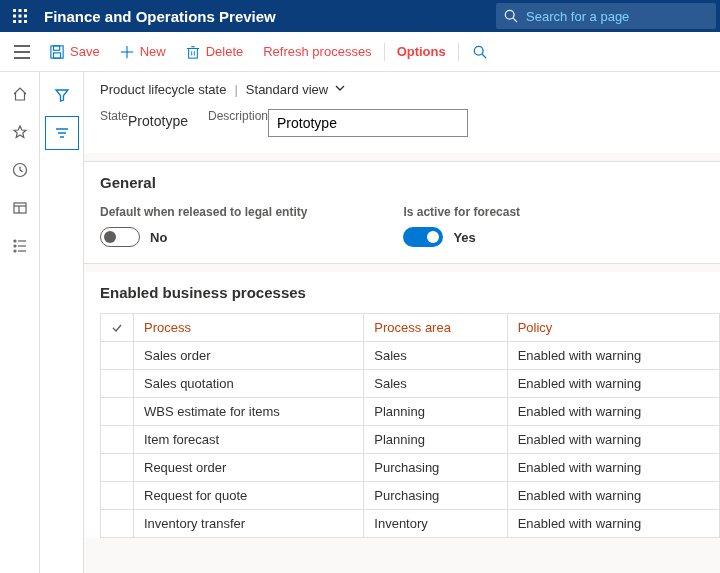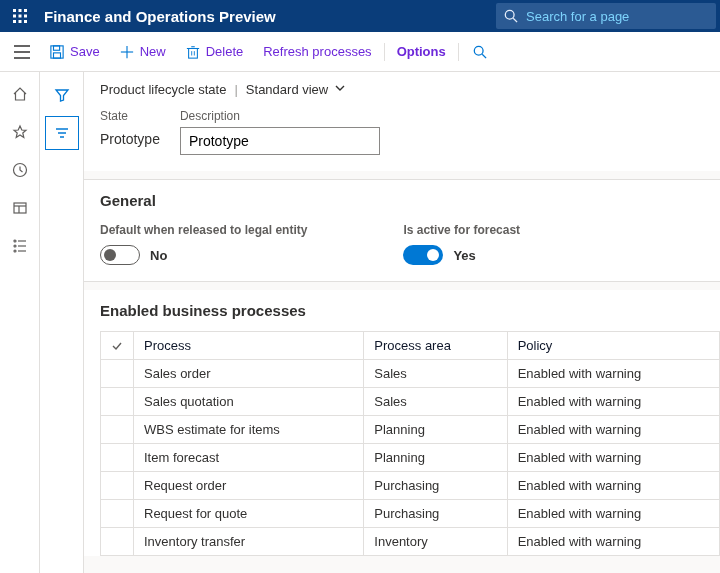--- a/index.html
+++ b/index.html
@@ -12,21 +12,21 @@
 .app-title { font-size: 15px; font-weight: 600; padding-left: 4px; flex: 0 0 auto; }
 .header-spacer { flex: 1; }
 .search-box { display: flex; align-items: center; background: #2b5a93; height: 26px; width: 220px; margin-right: 4px; border-radius: 2px; padding: 0 8px; color: #e6eefb; font-size: 13px; }
 .search-box svg { fill: #e6eefb; margin-right: 8px; flex-shrink: 0; }
 .search-placeholder { color: #7dd3fc; }
 
 
 .action-bar { display: flex; align-items: center; height: 40px; border-bottom: 1px solid #e1dfdd; padding-left: 4px; }
 .hamburger { width: 36px; display: flex; align-items: center; justify-content: center; cursor: pointer; }
 .hamburger svg { stroke: #323130; }
-.action { display: flex; align-items: center; padding: 0 10px; height: 100%; cursor: pointer; color: #6d28d9; font-size: 13px; }
+.action { display: flex; align-items: center; padding: 0 10px; height: 100%; cursor: pointer; color: #ef4444; font-size: 13px; }
 .action svg { margin-right: 6px; }
 .action.options { font-weight: 600; }
 .action.search-icon-only { padding: 0 12px; }
 .action-divider { width: 1px; height: 18px; background: #e1dfdd; margin: 0 2px; }
 
 
 .main { display: flex; height: calc(573px - 32px - 40px); }
 
 .nav-rail { width: 40px; border-right: 1px solid #e1dfdd; display: flex; flex-direction: column; align-items: center; padding-top: 6px; gap: 6px; }
 .nav-item { width: 32px; height: 32px; display: flex; align-items: center; justify-content: center; cursor: pointer; }
@@ -36,21 +36,21 @@
 .filter-item.active { border: 1px solid #0078d4; }
 
 .content { flex: 1; overflow: auto; background: #faf9f8; }
 
 .breadcrumb { display: flex; align-items: center; padding: 10px 16px 12px; background: #fff; font-size: 13px; }
 .breadcrumb .sep { margin: 0 8px; color: #a19f9d; }
 .breadcrumb .view { display: inline-flex; align-items: flex-start; cursor: pointer; }
 .breadcrumb .chev { margin-left: 6px; }
 
 .form-row { display: flex; gap: 20px; padding: 0 16px 16px; background: #fff; }
-.field { display: flex; flex-direction: column; }
+.field { display: flex; flex-direction: row; }
 .field-label { font-size: 12px; color: #605e5c; margin-bottom: 4px; }
 .field-value { font-size: 14px; color: #323130; padding: 4px 0; }
 .field input.field-input { font-size: 14px; padding: 5px 8px; border: 1px solid #8a8886; width: 200px; font-family: inherit; }
 
 .card { background: #fff; margin: 8px 0 0 0; border: 1px solid #e1dfdd; border-left: none; border-right: none; padding: 12px 16px 16px; }
 .card h2 { font-size: 15px; font-weight: 600; margin-bottom: 14px; }
 
 .gen-row { display: flex; gap: 96px; font-weight: bold; }
 .gen-item .gen-label { font-size: 12px; color: #605e5c; margin-bottom: 8px; }
 .gen-control { display: flex; align-items: center; gap: 10px; }
@@ -58,21 +58,21 @@
 .toggle.off { border: 1px solid #605e5c; }
 .toggle.off .knob { width: 12px; height: 12px; border-radius: 50%; background: #605e5c; position: absolute; top: 3px; left: 3px; }
 .toggle.on { background: #0078d4; }
 .toggle.on .knob { width: 12px; height: 12px; border-radius: 50%; background: #fff; position: absolute; top: 4px; right: 4px; }
 .gen-val { font-size: 13px; }
 
 .table-wrap { background: #fff; margin-top: 8px; padding: 12px 0 0 16px; }
 .table-wrap h2 { font-size: 15px; font-weight: 600; margin-bottom: 12px; padding-left: 0; }
 table { border-collapse: collapse; width: 100%; font-size: 13px; }
 th, td { text-align: left; border: 1px solid #e1dfdd; padding: 6px 10px; }
-th { font-weight: 400; color: #0f172a; background: #fff; }
+th { font-weight: 400; color: #c2410c; background: #fff; }
 th.checkcol, td.checkcol { width: 32px; text-align: center; }
 th.checkcol svg { display: block; margin: 0 auto; }
 tbody tr { background: #fff; }
 </style>
 </head>
 <body>
 
 <div class="header">
   <div class="waffle">
     <svg width="14" height="14" viewBox="0 0 14 14">

